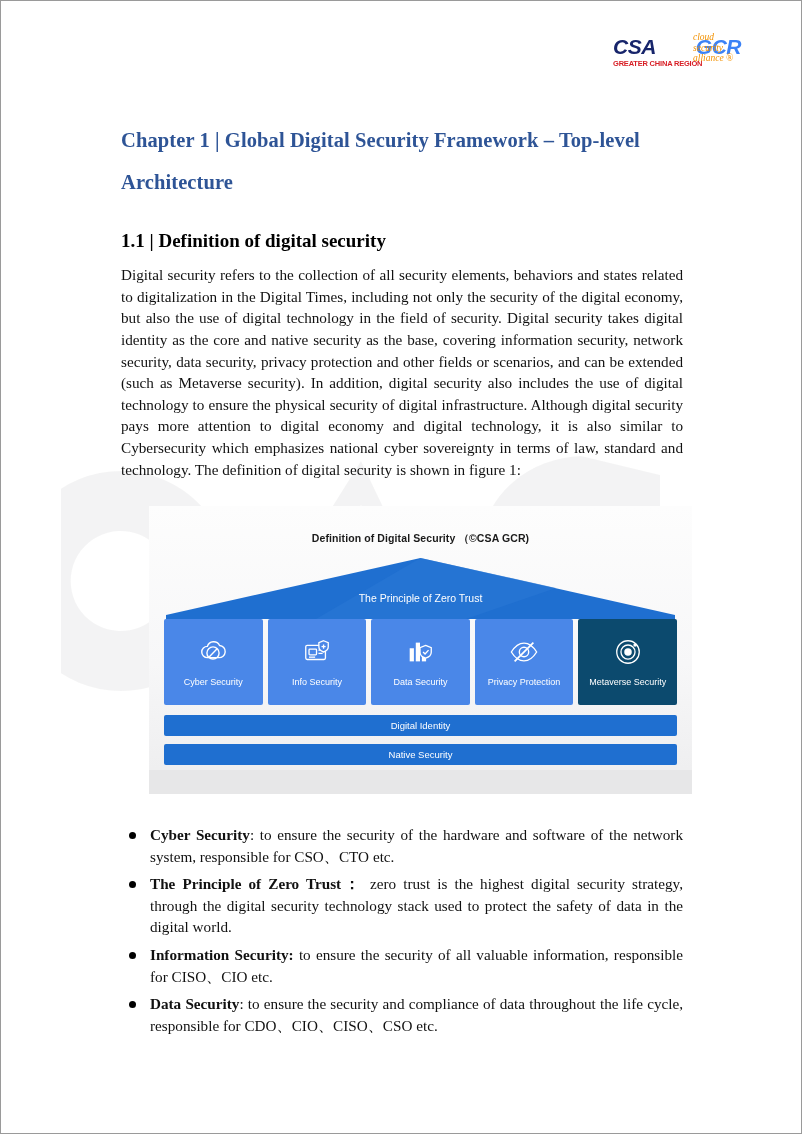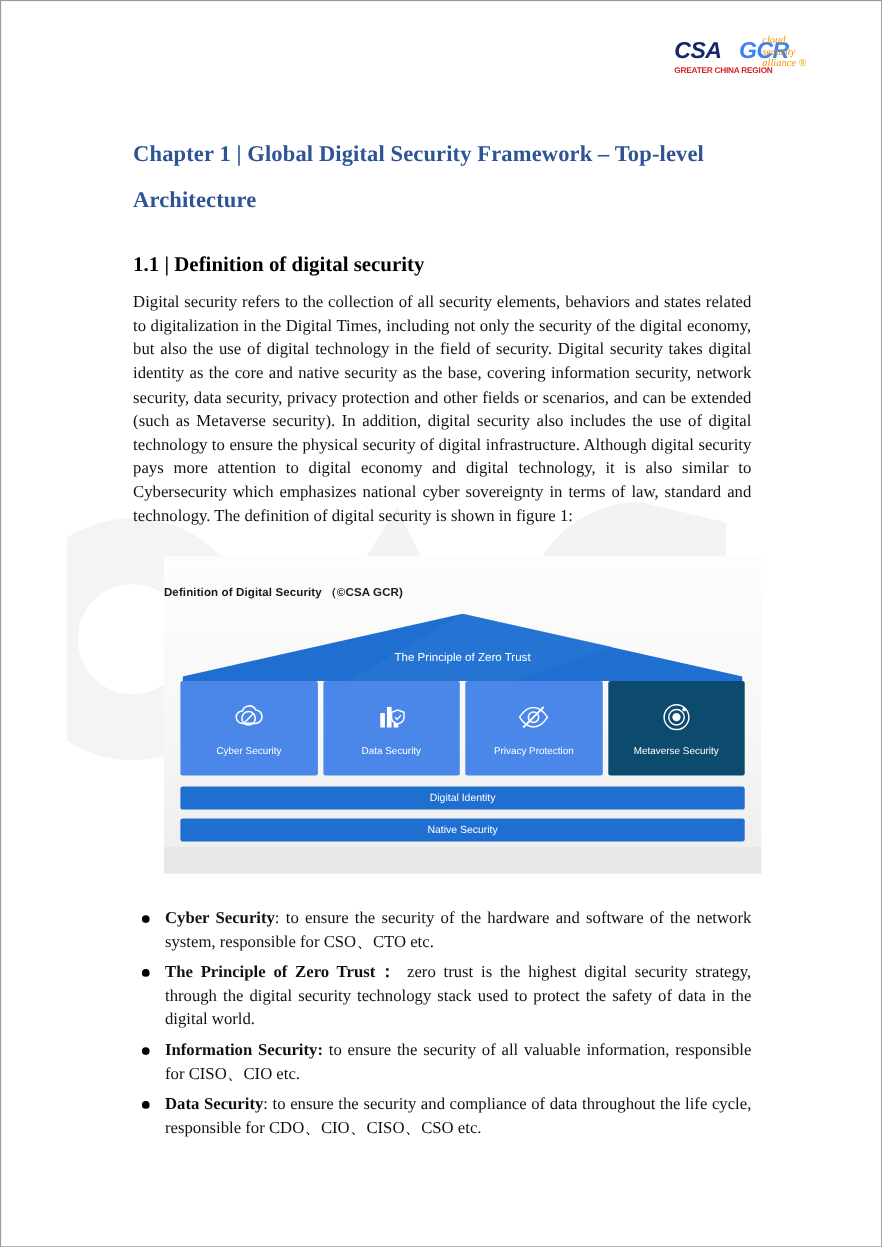--- a/index.html
+++ b/index.html
@@ -43,20 +43,21 @@
     right: 28px;
     top: 34px;
     width: 160px;
     height: 44px;
     z-index: 3;
   }
   .logo-row1 {
     display: flex;
     align-items: flex-end;
     position: relative;
+    gap: 24px;
   }
   .logo-csa {
     font-family: "Liberation Sans", sans-serif;
     font-weight: bold;
     font-style: italic;
     font-size: 21px;
     color: #17256b;
     letter-spacing: -0.5px;
   }
   .logo-gcr {
@@ -134,20 +135,21 @@
   .figure-inner {
     position: absolute;
     left: 0; top: 0; right: 0; bottom: 0;
     background: linear-gradient(180deg,#fdfdfd 0%, #f7f7f8 55%, #ededee 100%);
   }
   .figure-title {
     position: absolute;
     top: 26px;
     left: 0;
     width: 100%;
+    text-align: center;
     font-family: "Liberation Sans", sans-serif;
     font-size: 10.5px;
     font-weight: bold;
     color: #1a1a1a;
     letter-spacing: 0.1px;
   }
   .roof {
     position: absolute;
     left: 17px;
     top: 52px;
@@ -299,20 +301,33 @@
 
         <div class="pillar">
           <svg class="pillar-icon" viewBox="0 0 32 32" fill="none" stroke="#ffffff" stroke-width="1.5">
             <path d="M10 22 a6 6 0 0 1 0 -12 a7 7 0 0 1 13 -1 a5 5 0 0 1 -1 13 z"></path>
             <circle cx="16" cy="17" r="6.5"></circle>
             <line x1="11.6" y1="21.6" x2="20.4" y2="12.6"></line>
           </svg>
           <div class="pillar-label">Cyber Security</div>
         </div>
 
+        <div class="pillar">
+          <svg class="pillar-icon" viewBox="0 0 32 32" fill="none" stroke="#ffffff" stroke-width="1.4">
+            <rect x="4" y="9" width="21" height="15" rx="1.5"></rect>
+            <rect x="7.5" y="13" width="8" height="6" rx="0.8"></rect>
+            <line x1="17.5" y1="14" x2="22" y2="14"></line>
+            <line x1="17.5" y1="17.5" x2="22" y2="17.5"></line>
+            <line x1="7.5" y1="21.5" x2="14" y2="21.5"></line>
+            <path d="M23 4 l5 2 v4.5 c0 3 -2.5 4.7 -5 5.5 c-2.5 -0.8 -5 -2.5 -5 -5.5 V6 z" fill="#4a87e8"></path>
+            <line x1="23" y1="8" x2="23" y2="12.5"></line>
+            <line x1="20.8" y1="10.2" x2="25.2" y2="10.2"></line>
+          </svg>
+          <div class="pillar-label">Info Security</div>
+        </div>
 
         <div class="pillar">
           <svg class="pillar-icon" viewBox="0 0 32 32" fill="none" stroke="#ffffff" stroke-width="1.4">
             <rect x="5" y="12" width="4.5" height="14" fill="#ffffff" stroke="none"></rect>
             <rect x="11.5" y="6" width="4.5" height="20" fill="#ffffff" stroke="none"></rect>
             <rect x="18" y="16" width="4.5" height="10" fill="#ffffff" stroke="none"></rect>
             <path d="M22 9 l6 2.3 v5 c0 3.4 -3 5.4 -6 6.3 c-3 -0.9 -6 -2.9 -6 -6.3 v-5 z" fill="#4a87e8"></path>
             <polyline points="19.3,16 21.4,18.1 25.1,14"></polyline>
           </svg>
           <div class="pillar-label">Data Security</div>

